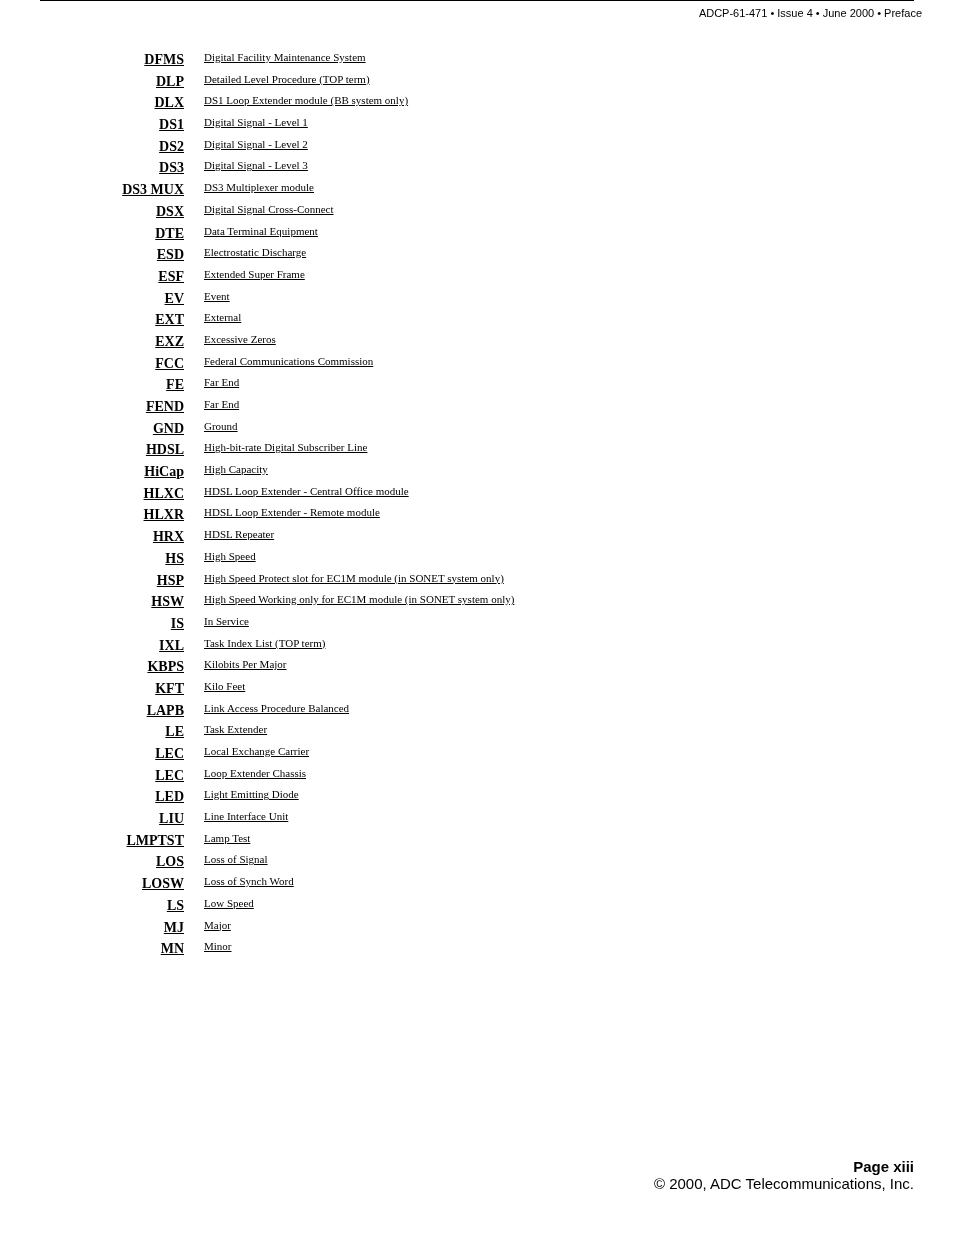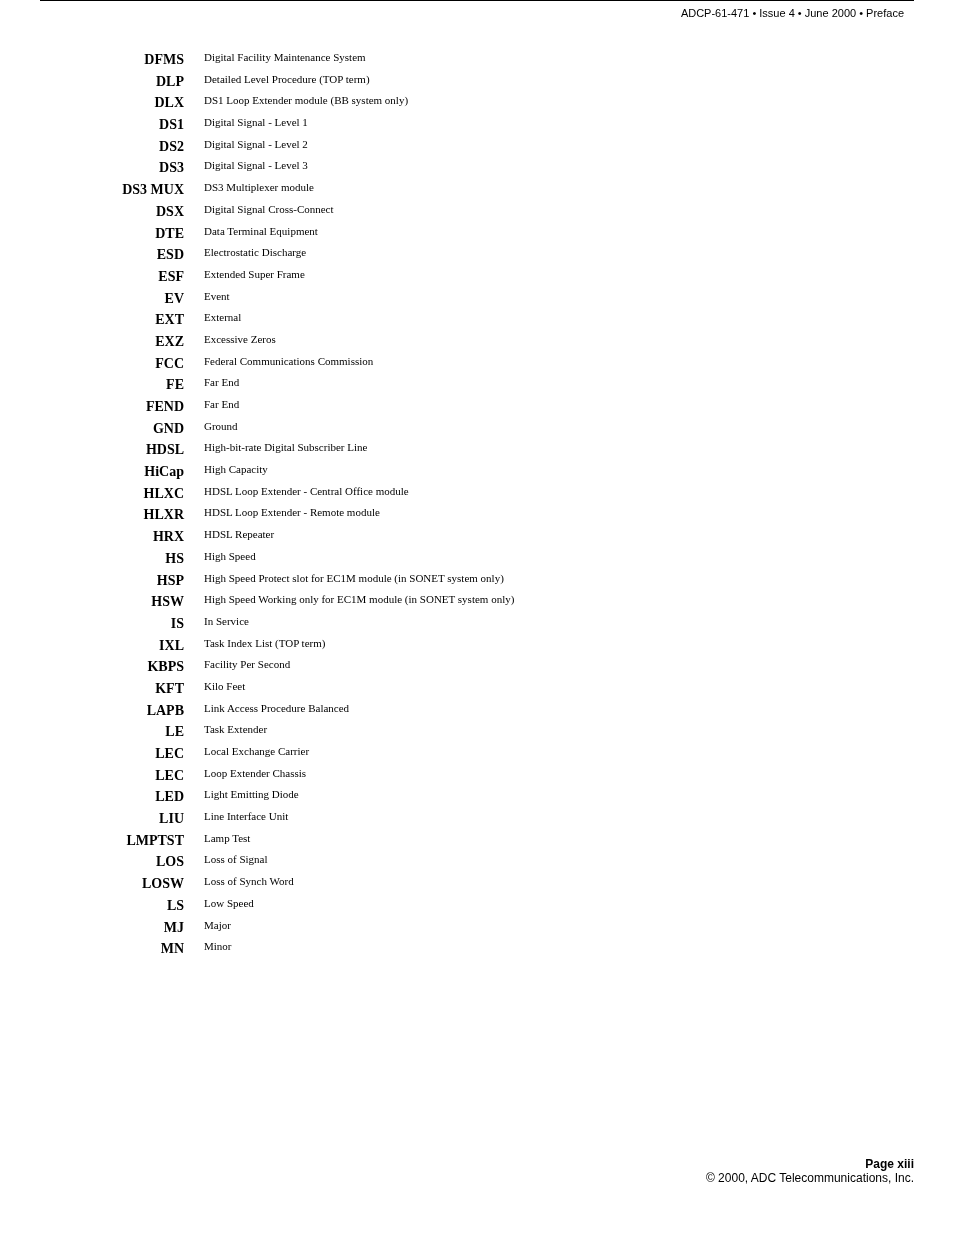--- a/index.html
+++ b/index.html
@@ -28,26 +28,27 @@
     .header-line {
       border-top: 1.5px solid #000;
       margin: 0 40px;
       padding-top: 6px;
     }
 
     .header-text {
       text-align: right;
       font-size: 11px;
       font-family: Arial, Helvetica, sans-serif;
-      padding-right: 50px;
+      padding-right: 32px;
       padding-bottom: 10px;
     }
 
     .content {
       padding: 20px 56px 40px 40px;
+      text-decoration: underline;
     }
 
     .glossary-table {
       width: 100%;
       border-collapse: collapse;
       margin-left: auto;
       margin-right: auto;
     }
 
     .glossary-row {
@@ -65,25 +66,25 @@
     }
 
     .def-cell {
       vertical-align: top;
       font-size: 11px;
       padding-left: 4px;
     }
 
     .footer {
       position: absolute;
-      bottom: 50px;
+      bottom: 43px;
       right: 40px;
       text-align: right;
       font-family: Arial, Helvetica, sans-serif;
-      font-size: 12px;
+      font-size: 15px;
       font-weight: bold;
     }
 
     .footer-copy {
       font-weight: normal;
     }
   </style>
 </head>
 <body>
 
@@ -201,21 +202,21 @@
           <tr class="glossary-row">
             <td class="term-cell">IS</td>
             <td class="def-cell">In Service</td>
           </tr>
           <tr class="glossary-row">
             <td class="term-cell">IXL</td>
             <td class="def-cell">Task Index List (TOP term)</td>
           </tr>
           <tr class="glossary-row">
             <td class="term-cell">KBPS</td>
-            <td class="def-cell">Facility Per Second</td>
+            <td class="def-cell">Kilobits Per Major</td>
           </tr>
           <tr class="glossary-row">
             <td class="term-cell">KFT</td>
             <td class="def-cell">Kilo Feet</td>
           </tr>
           <tr class="glossary-row">
             <td class="term-cell">LAPB</td>
             <td class="def-cell">Link Access Procedure Balanced</td>
           </tr>
           <tr class="glossary-row">

